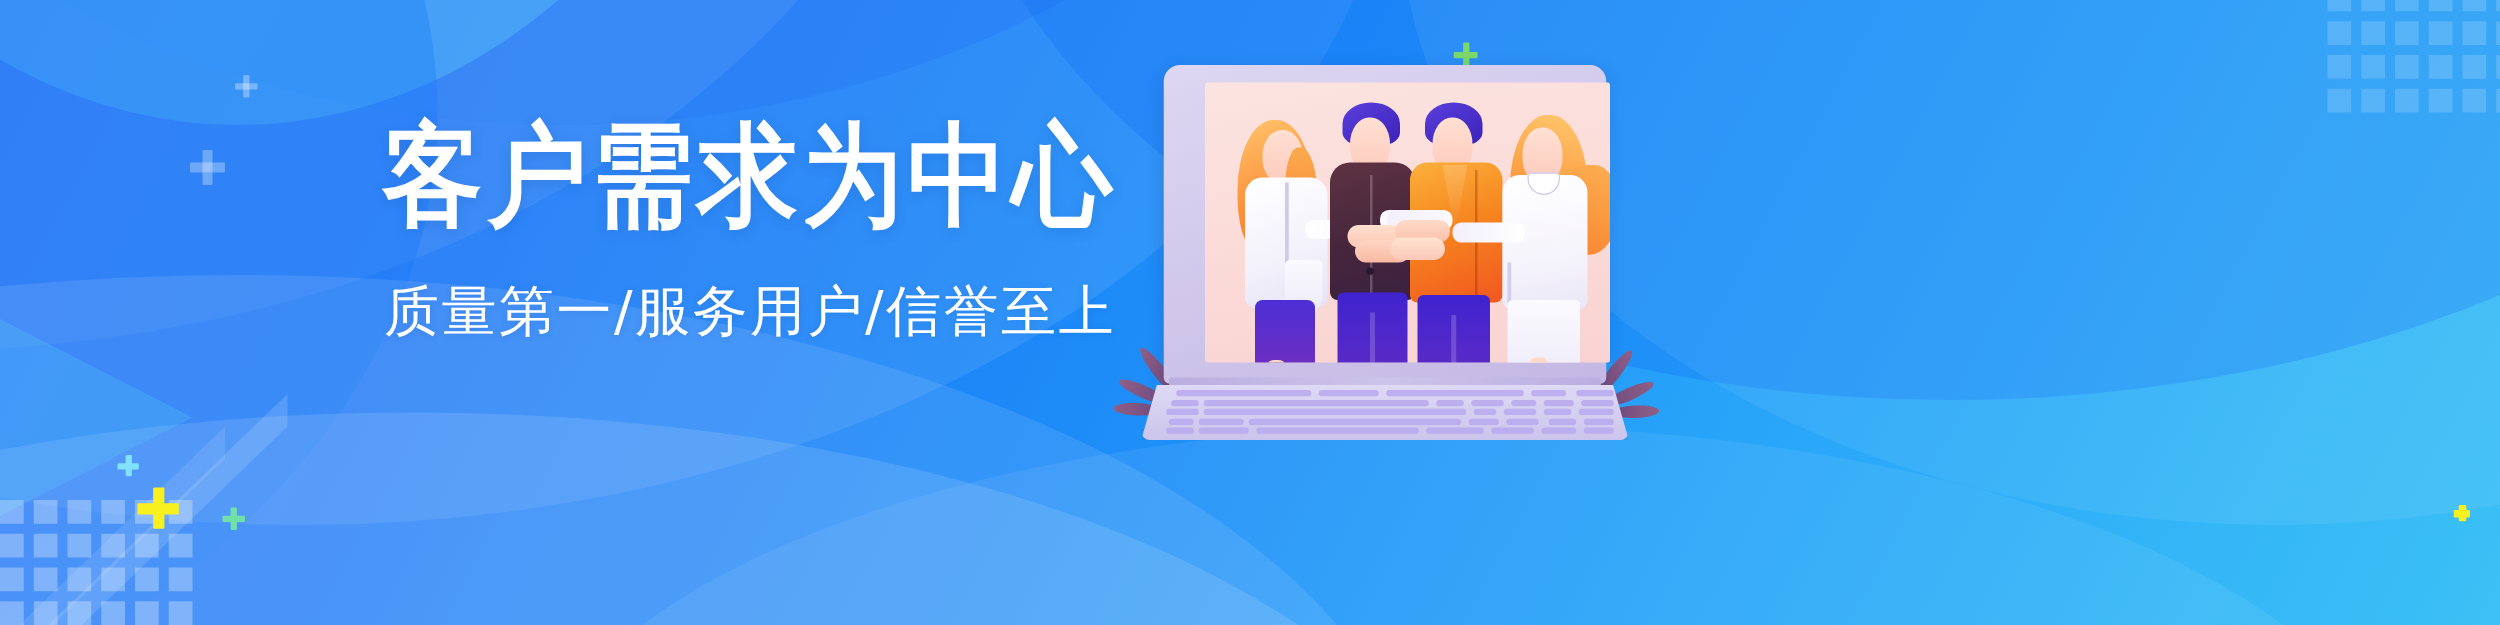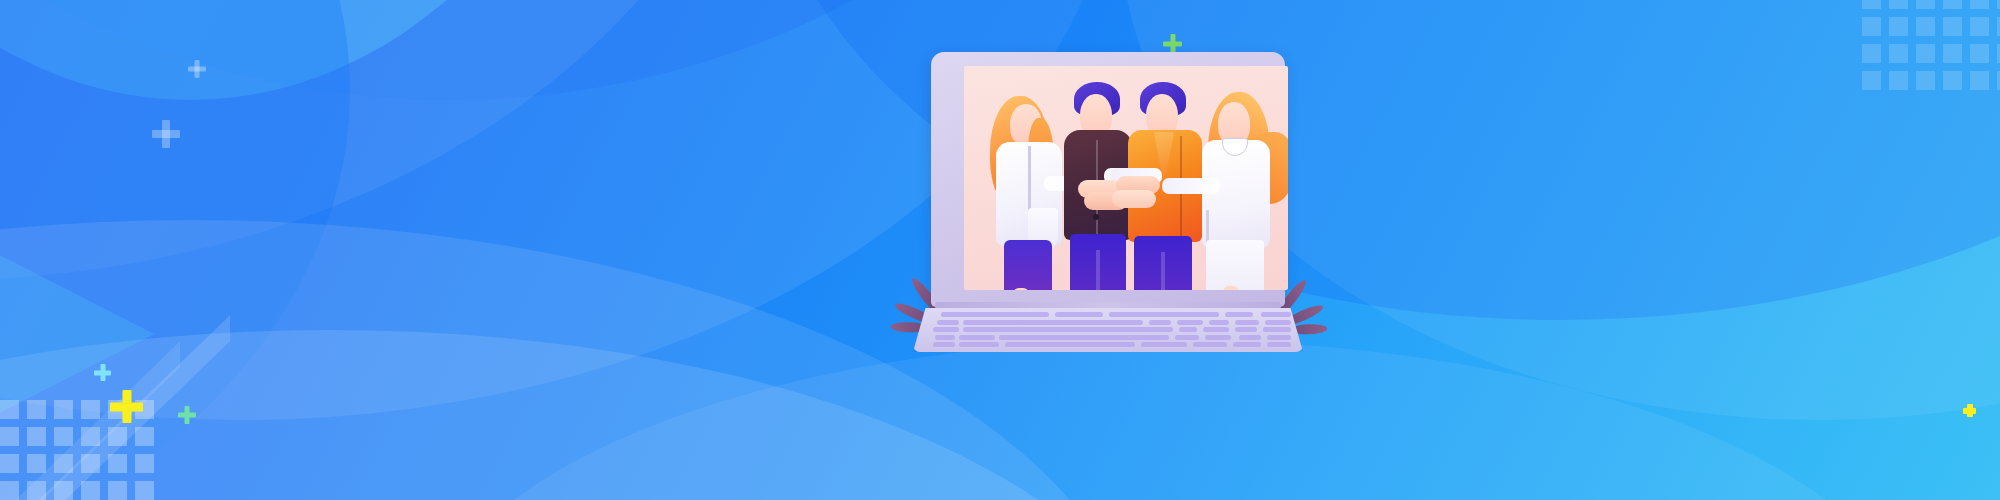--- a/index.html
+++ b/index.html
@@ -175,20 +175,24 @@
       <div class="plus" style="left: 1112px; top: 52px; width: 32px; height: 32px; color: rgb(249, 240, 31); --t: 9px;"></div>
       <div class="plus" style="left: 1163px; top: 34px; width: 19px; height: 19px; color: rgb(122, 217, 106); --t: 5px;"></div>
       <div class="plus" style="left: 110px; top: 390px; width: 33px; height: 33px; color: rgb(249, 240, 31); --t: 9px;"></div>
       <div class="plus" style="left: 178px; top: 406px; width: 18px; height: 18px; color: rgb(111, 224, 168); --t: 5px;"></div>
       <div class="plus" style="left: 94px; top: 364px; width: 17px; height: 17px; color: rgb(127, 227, 251); --t: 5px;"></div>
       <div class="plus" style="left: 188px; top: 60px; width: 18px; height: 18px; color: rgba(255, 255, 255, 0.32); --t: 5px;"></div>
       <div class="plus" style="left: 152px; top: 120px; width: 28px; height: 28px; color: rgba(255, 255, 255, 0.3); --t: 8px;"></div>
       <div class="plus" style="left: 1963px; top: 404px; width: 13px; height: 13px; color: rgb(249, 240, 31); --t: 6px;"></div>
     </div>
 
+  <div class="copy">
+    <div class="headline">客户需求为中心</div>
+    <div class="subline">质量第一/服务用户/信誉至上</div>
+  </div>
 
   <div class="laptop">
 
     <div style="position:absolute;left:-6px;top:196px;width:90px;height:80px;">
       <div class="leaf" style="left:40px;top:30px;transform:rotate(-4deg) scaleY(1.45);"></div>
       <div class="leaf" style="left:30px;top:34px;transform:rotate(-38deg) scaleY(1.4);"></div>
       <div class="leaf" style="left:22px;top:40px;transform:rotate(-66deg) scaleY(1.25);"></div>
       <div class="leaf" style="left:16px;top:46px;transform:rotate(-88deg) scaleY(1.1);"></div>
     </div>
     <div style="position:absolute;right:-8px;top:198px;width:90px;height:80px;">

